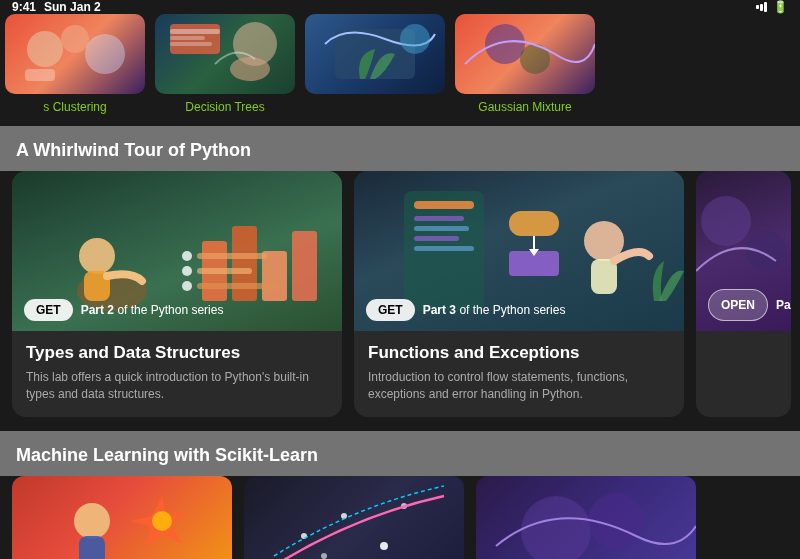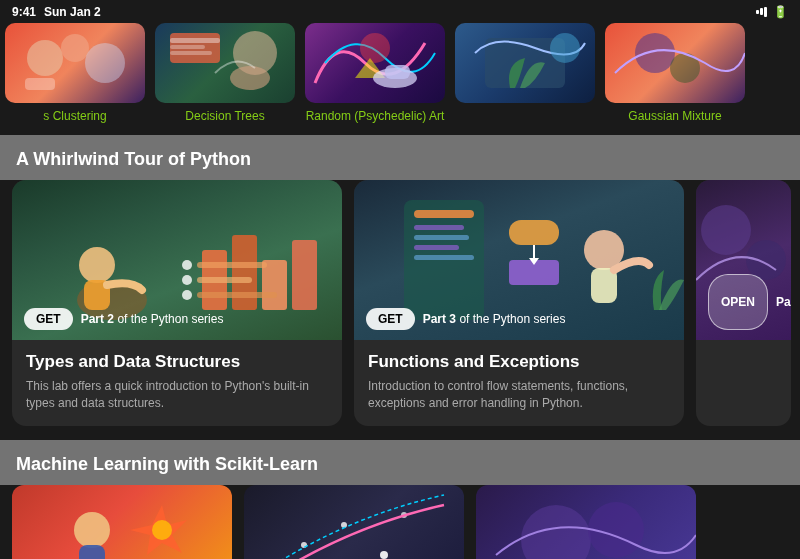--- a/index.html
+++ b/index.html
@@ -15,21 +15,21 @@
     
     .status-bar {
       display: flex;
       justify-content: space-between;
       align-items: center;
       padding: 4px 12px;
       background: #1a1a1a;
       font-size: 12px;
       font-weight: 600;
       color: #fff;
-      height: 23px;
+      height: 14px;
     }
     .status-left { display: flex; gap: 8px; align-items: center; }
     .status-right { display: flex; gap: 6px; align-items: center; }
 
     
     .top-scroll {
       display: flex;
       gap: 0px;
       overflow: hidden;
       padding: 0 0 12px 0;
@@ -110,21 +110,21 @@
       padding: 4px 12px;
       font-size: 12px;
       font-weight: 700;
       cursor: pointer;
     }
     .open-btn {
       background: rgba(255,255,255,0.2);
       color: #fff;
       border: 1.5px solid rgba(255,255,255,0.6);
       border-radius: 20px;
-      padding: 20px 12px;
+      padding: 8px 12px;
       font-size: 12px;
       font-weight: 700;
       cursor: pointer;
     }
     .series-label {
       font-size: 12px;
       color: #fff;
       font-weight: 400;
     }
     .series-label strong { font-weight: 700; }
@@ -236,34 +236,20 @@
         <rect x="15" y="22" width="35" height="4" rx="2" fill="#fff" opacity="0.3"></rect>
         <rect x="15" y="28" width="42" height="4" rx="2" fill="#fff" opacity="0.3"></rect>
         <circle cx="100" cy="30" r="22" fill="#f0c0a0" opacity="0.5"></circle>
         <ellipse cx="95" cy="55" rx="20" ry="12" fill="#d0a080" opacity="0.6"></ellipse>
         <path d="M 60 50 Q 80 30 100 45" stroke="#fff" stroke-width="2" fill="none" opacity="0.4"></path>
       </svg>
     </div>
     <span class="top-card-label">Decision Trees</span>
   </div>
 
-  <div class="top-card">
-    <div class="top-card-img illus-3">
-      <svg width="140" height="80" viewBox="0 0 140 80">
-        <path d="M 10 60 Q 30 10 60 40 Q 90 70 120 20" stroke="#ff69b4" stroke-width="3" fill="none"></path>
-        <path d="M 20 40 Q 50 5 80 35 Q 110 65 130 30" stroke="#00cfff" stroke-width="2" fill="none"></path>
-        <circle cx="70" cy="25" r="15" fill="#ff4040" opacity="0.4"></circle>
-        <path d="M 50 55 L 80 55 L 65 35 Z" fill="#ffff00" opacity="0.5"></path>
-
-        <ellipse cx="90" cy="55" rx="22" ry="10" fill="#e0e0ff" opacity="0.7"></ellipse>
-        <rect x="80" y="42" width="25" height="14" rx="6" fill="#c0c0f0" opacity="0.8"></rect>
-      </svg>
-    </div>
-    <span class="top-card-label">Random (Psychedelic) Art</span>
-  </div>
 
   <div class="top-card">
     <div class="top-card-img illus-4">
       <svg width="140" height="80" viewBox="0 0 140 80">
         <rect x="30" y="15" width="80" height="50" rx="6" fill="#2a4a6a" opacity="0.7"></rect>
         <path d="M 20 30 Q 40 10 80 25 Q 120 40 130 20" stroke="#a0c0ff" stroke-width="2" fill="none"></path>
         <circle cx="110" cy="25" r="15" fill="#40a0d0" opacity="0.5"></circle>
 
         <path d="M 55 65 Q 50 40 70 35 Q 65 55 60 65" fill="#3a8a4a" opacity="0.8"></path>
         <path d="M 65 65 Q 75 35 90 40 Q 80 60 70 65" fill="#4a9a5a" opacity="0.7"></path>

